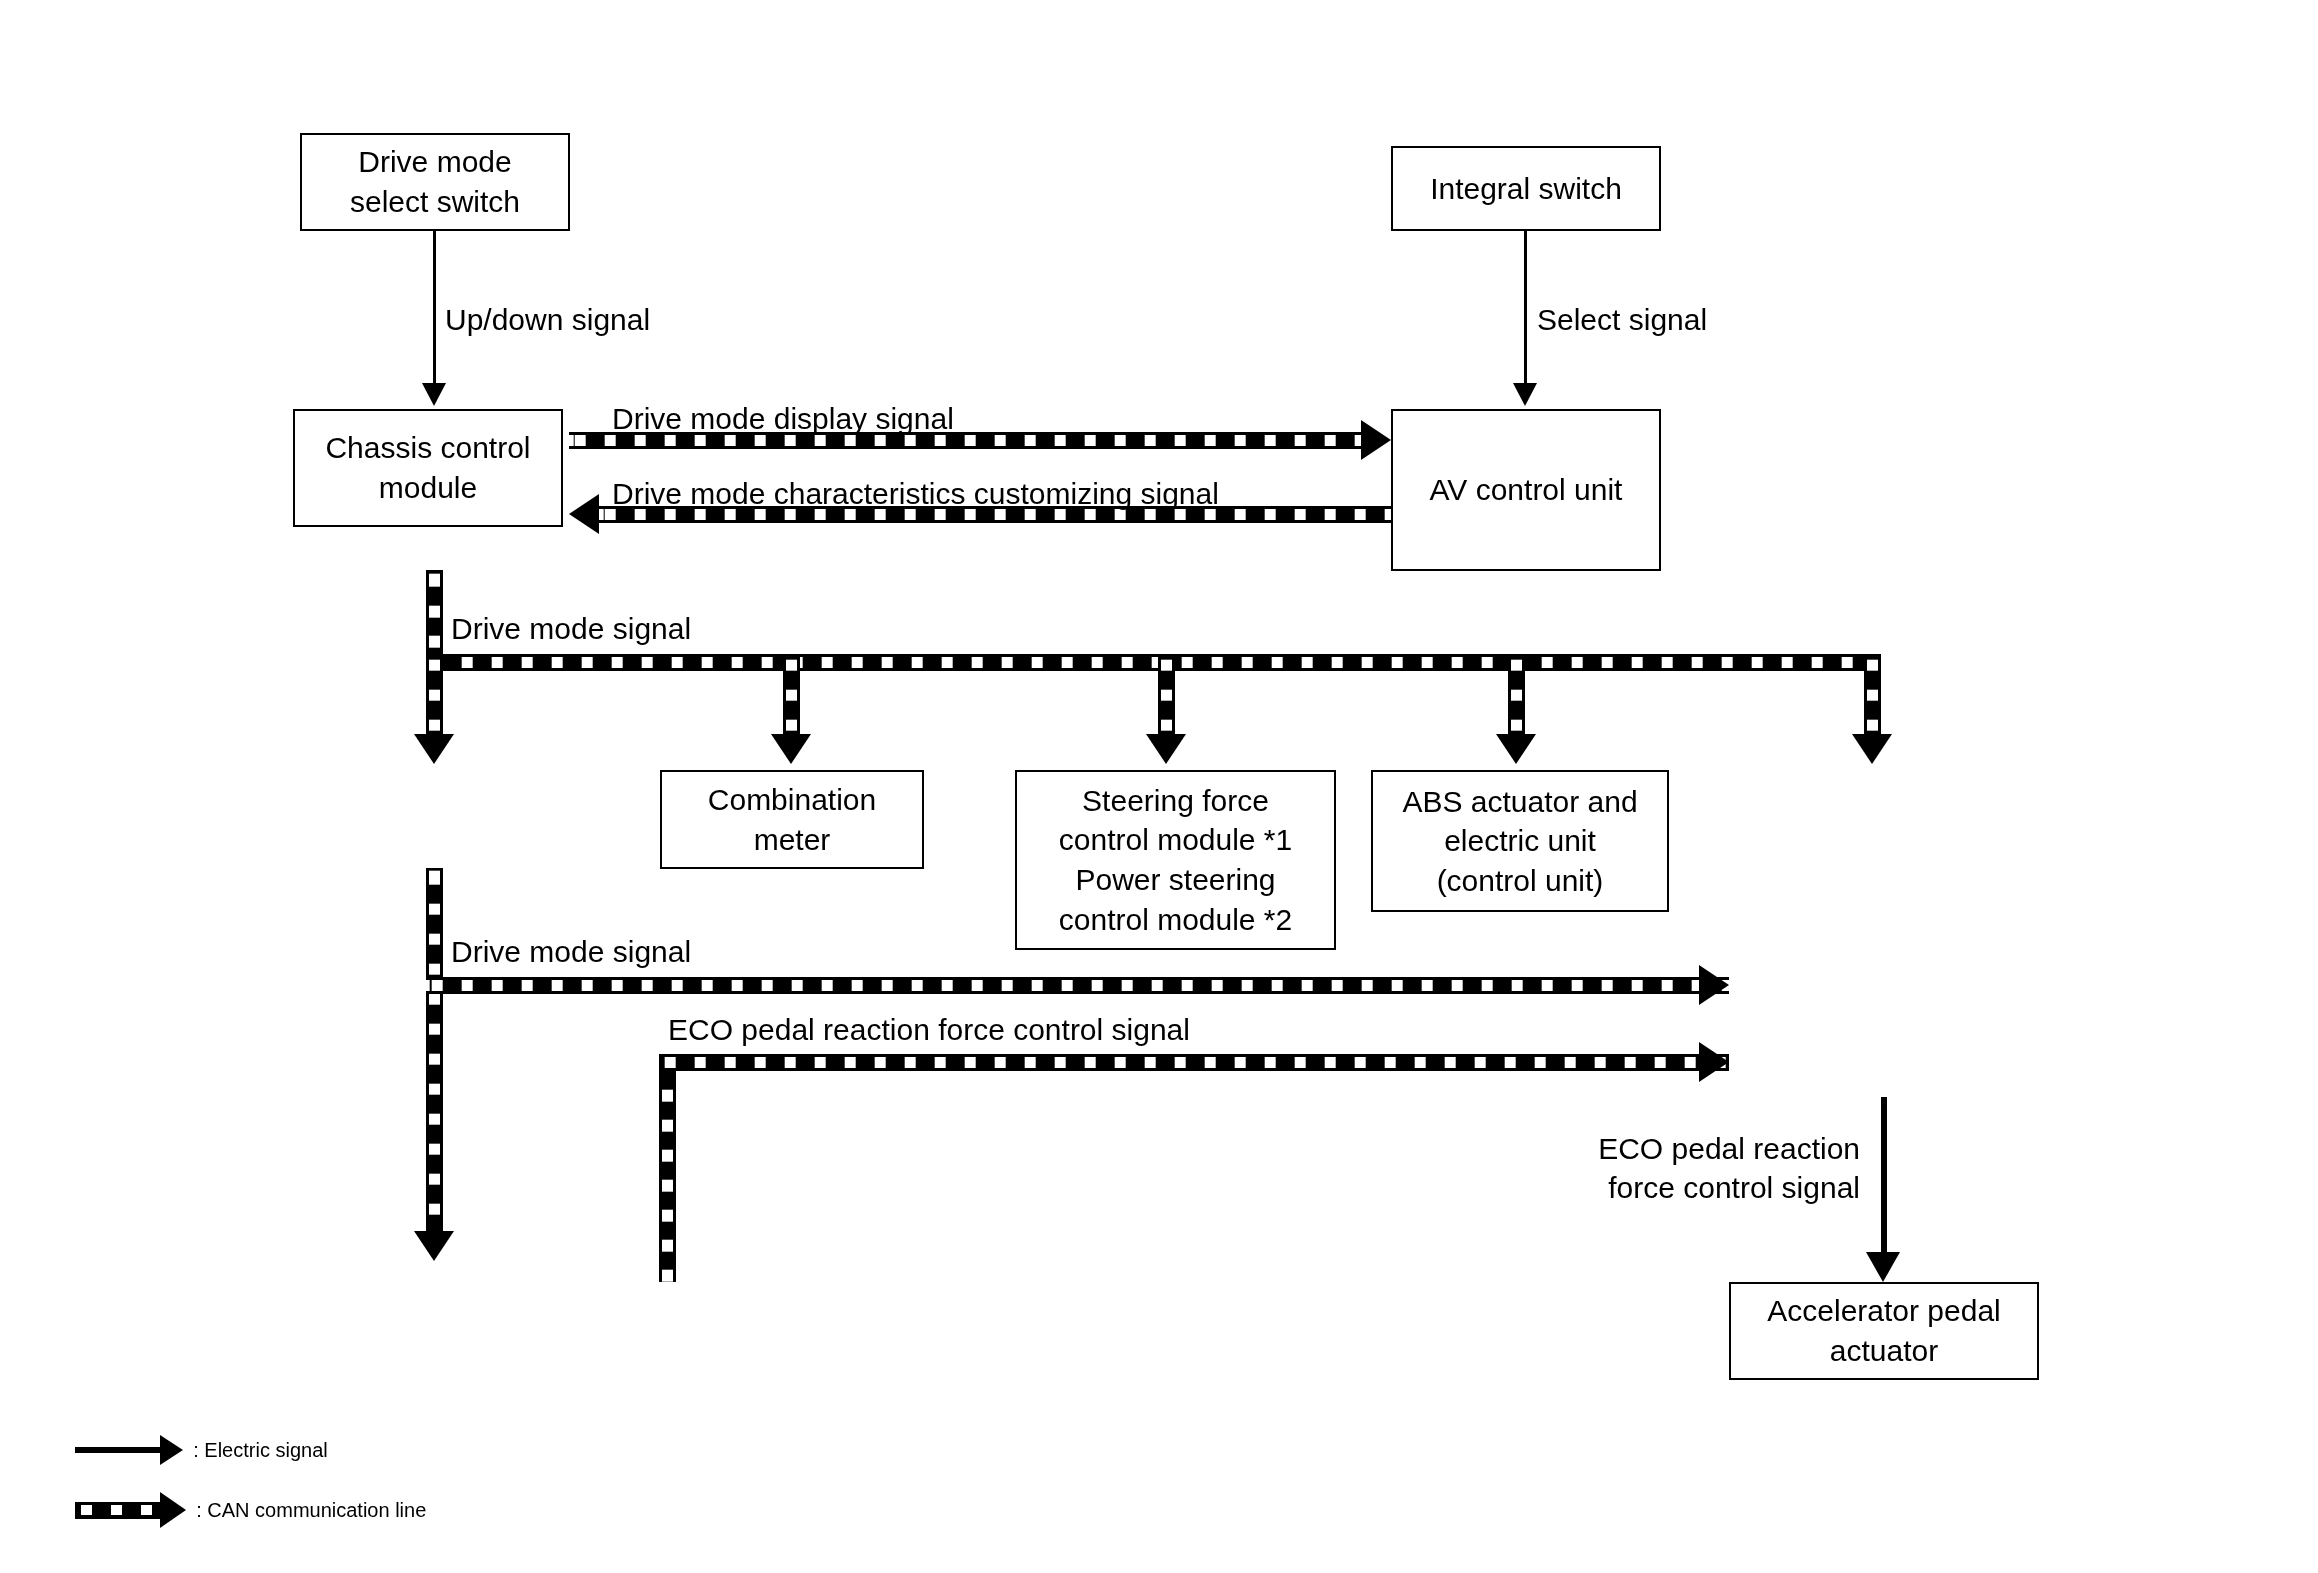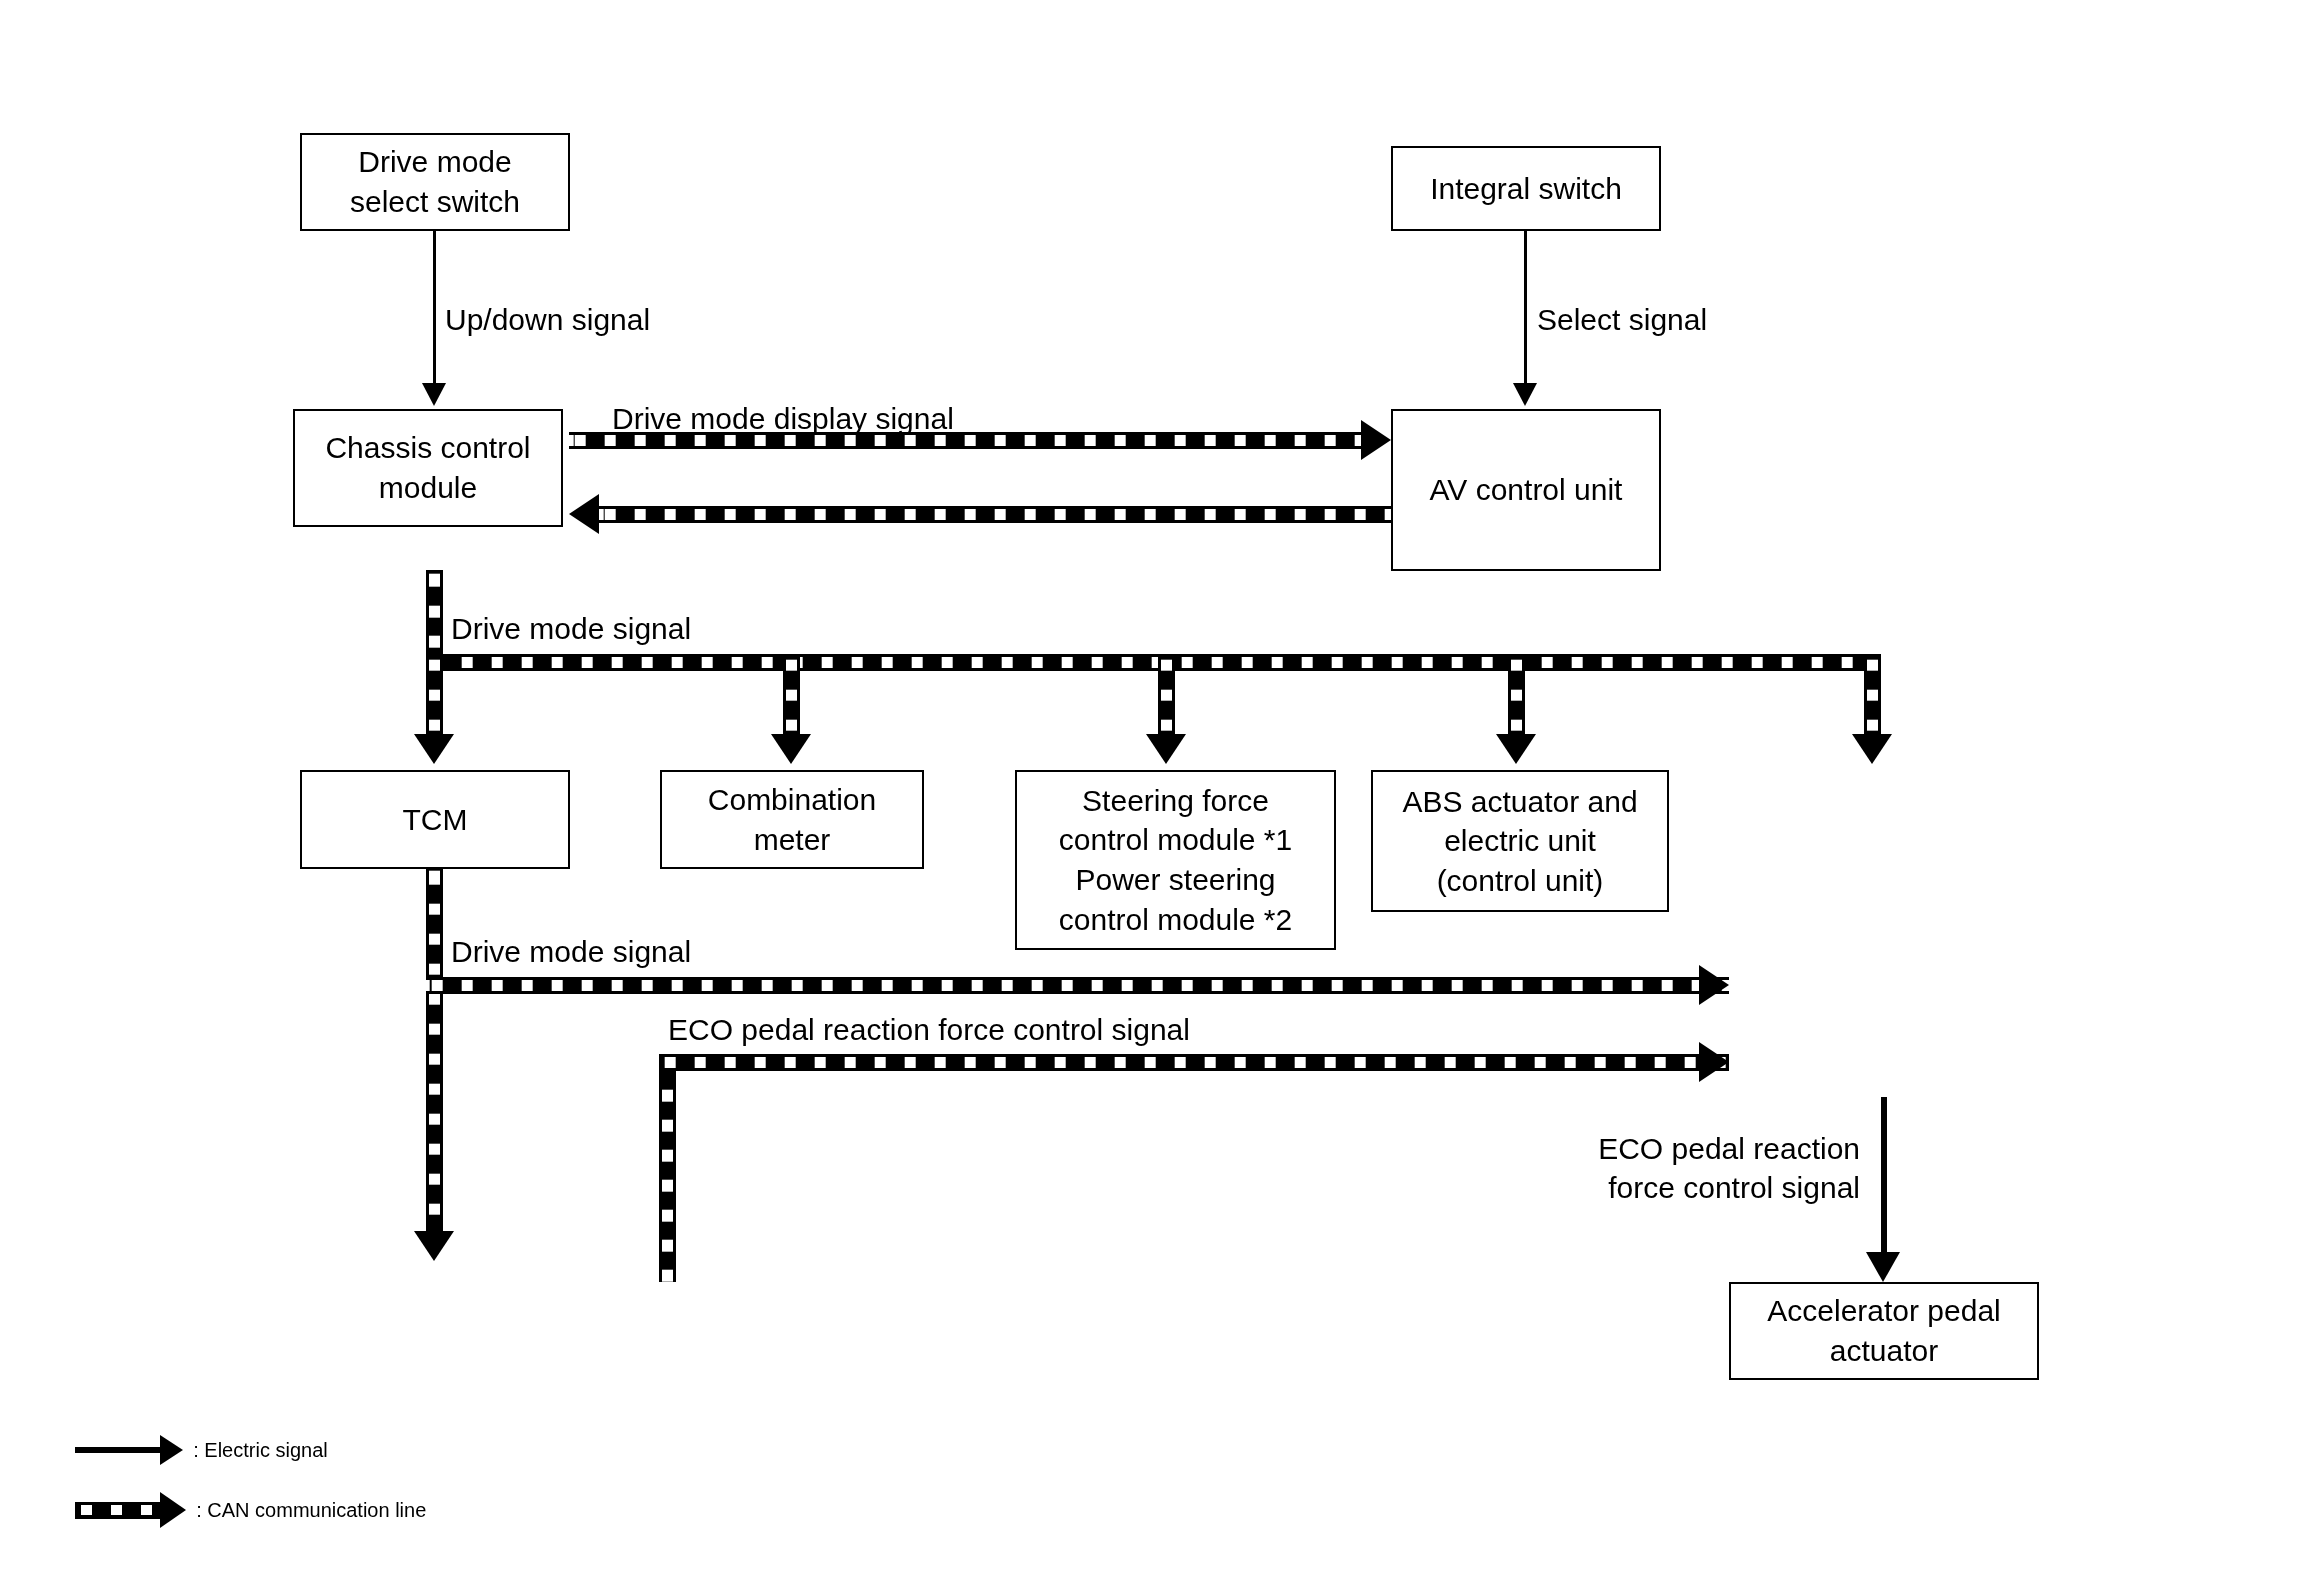--- a/index.html
+++ b/index.html
@@ -68,23 +68,20 @@
   </div>
 
   <div class="box" style="left:293px;top:409px;width:270px;height:118px;">
     <span class="lines">Chassis control<br>module</span>
   </div>
 
   <div class="box" style="left:1391px;top:409px;width:270px;height:162px;">
     <span class="lines">AV control unit</span>
   </div>
 
-  <div class="box" style="left:300px;top:770px;width:270px;height:99px;">
-    <span class="lines">TCM</span>
-  </div>
 
   <div class="box" style="left:660px;top:770px;width:264px;height:99px;">
     <span class="lines">Combination<br>meter</span>
   </div>
 
   <div class="box" style="left:1015px;top:770px;width:321px;height:180px;">
     <span class="lines">Steering force<br>control module *1<br>Power steering<br>control module *2</span>
   </div>
 
   <div class="box" style="left:1371px;top:770px;width:298px;height:142px;">
@@ -111,20 +108,21 @@
     <span>ECO pedal reaction</span><br>
     <span>force control signal</span>
   </div>
 
   <div class="can-h" style="left:569px;top:432px;width:792px;"></div>
   <div class="can-ah-r" style="left:1361px;top:420px;"></div>
   <div class="lbl" style="left:612px;top:399px;">Drive mode display signal</div>
 
   <div class="can-h" style="left:599px;top:506px;width:792px;"></div>
   <div class="can-ah-l" style="left:569px;top:494px;"></div>
+  <div class="lbl" style="left:612px;top:474px;">Drive mode characteristics customizing signal</div>
 
   <div class="can-v" style="left:426px;top:570px;height:92px;"></div>
 
   <div class="can-h" style="left:426px;top:654px;width:1455px;"></div>
   <div class="lbl" style="left:451px;top:609px;">Drive mode signal</div>
 
   <div class="can-v" style="left:426px;top:654px;height:80px;"></div>
   <div class="can-ah-d" style="left:414px;top:734px;"></div>
 
   <div class="can-v" style="left:783px;top:654px;height:80px;"></div>

